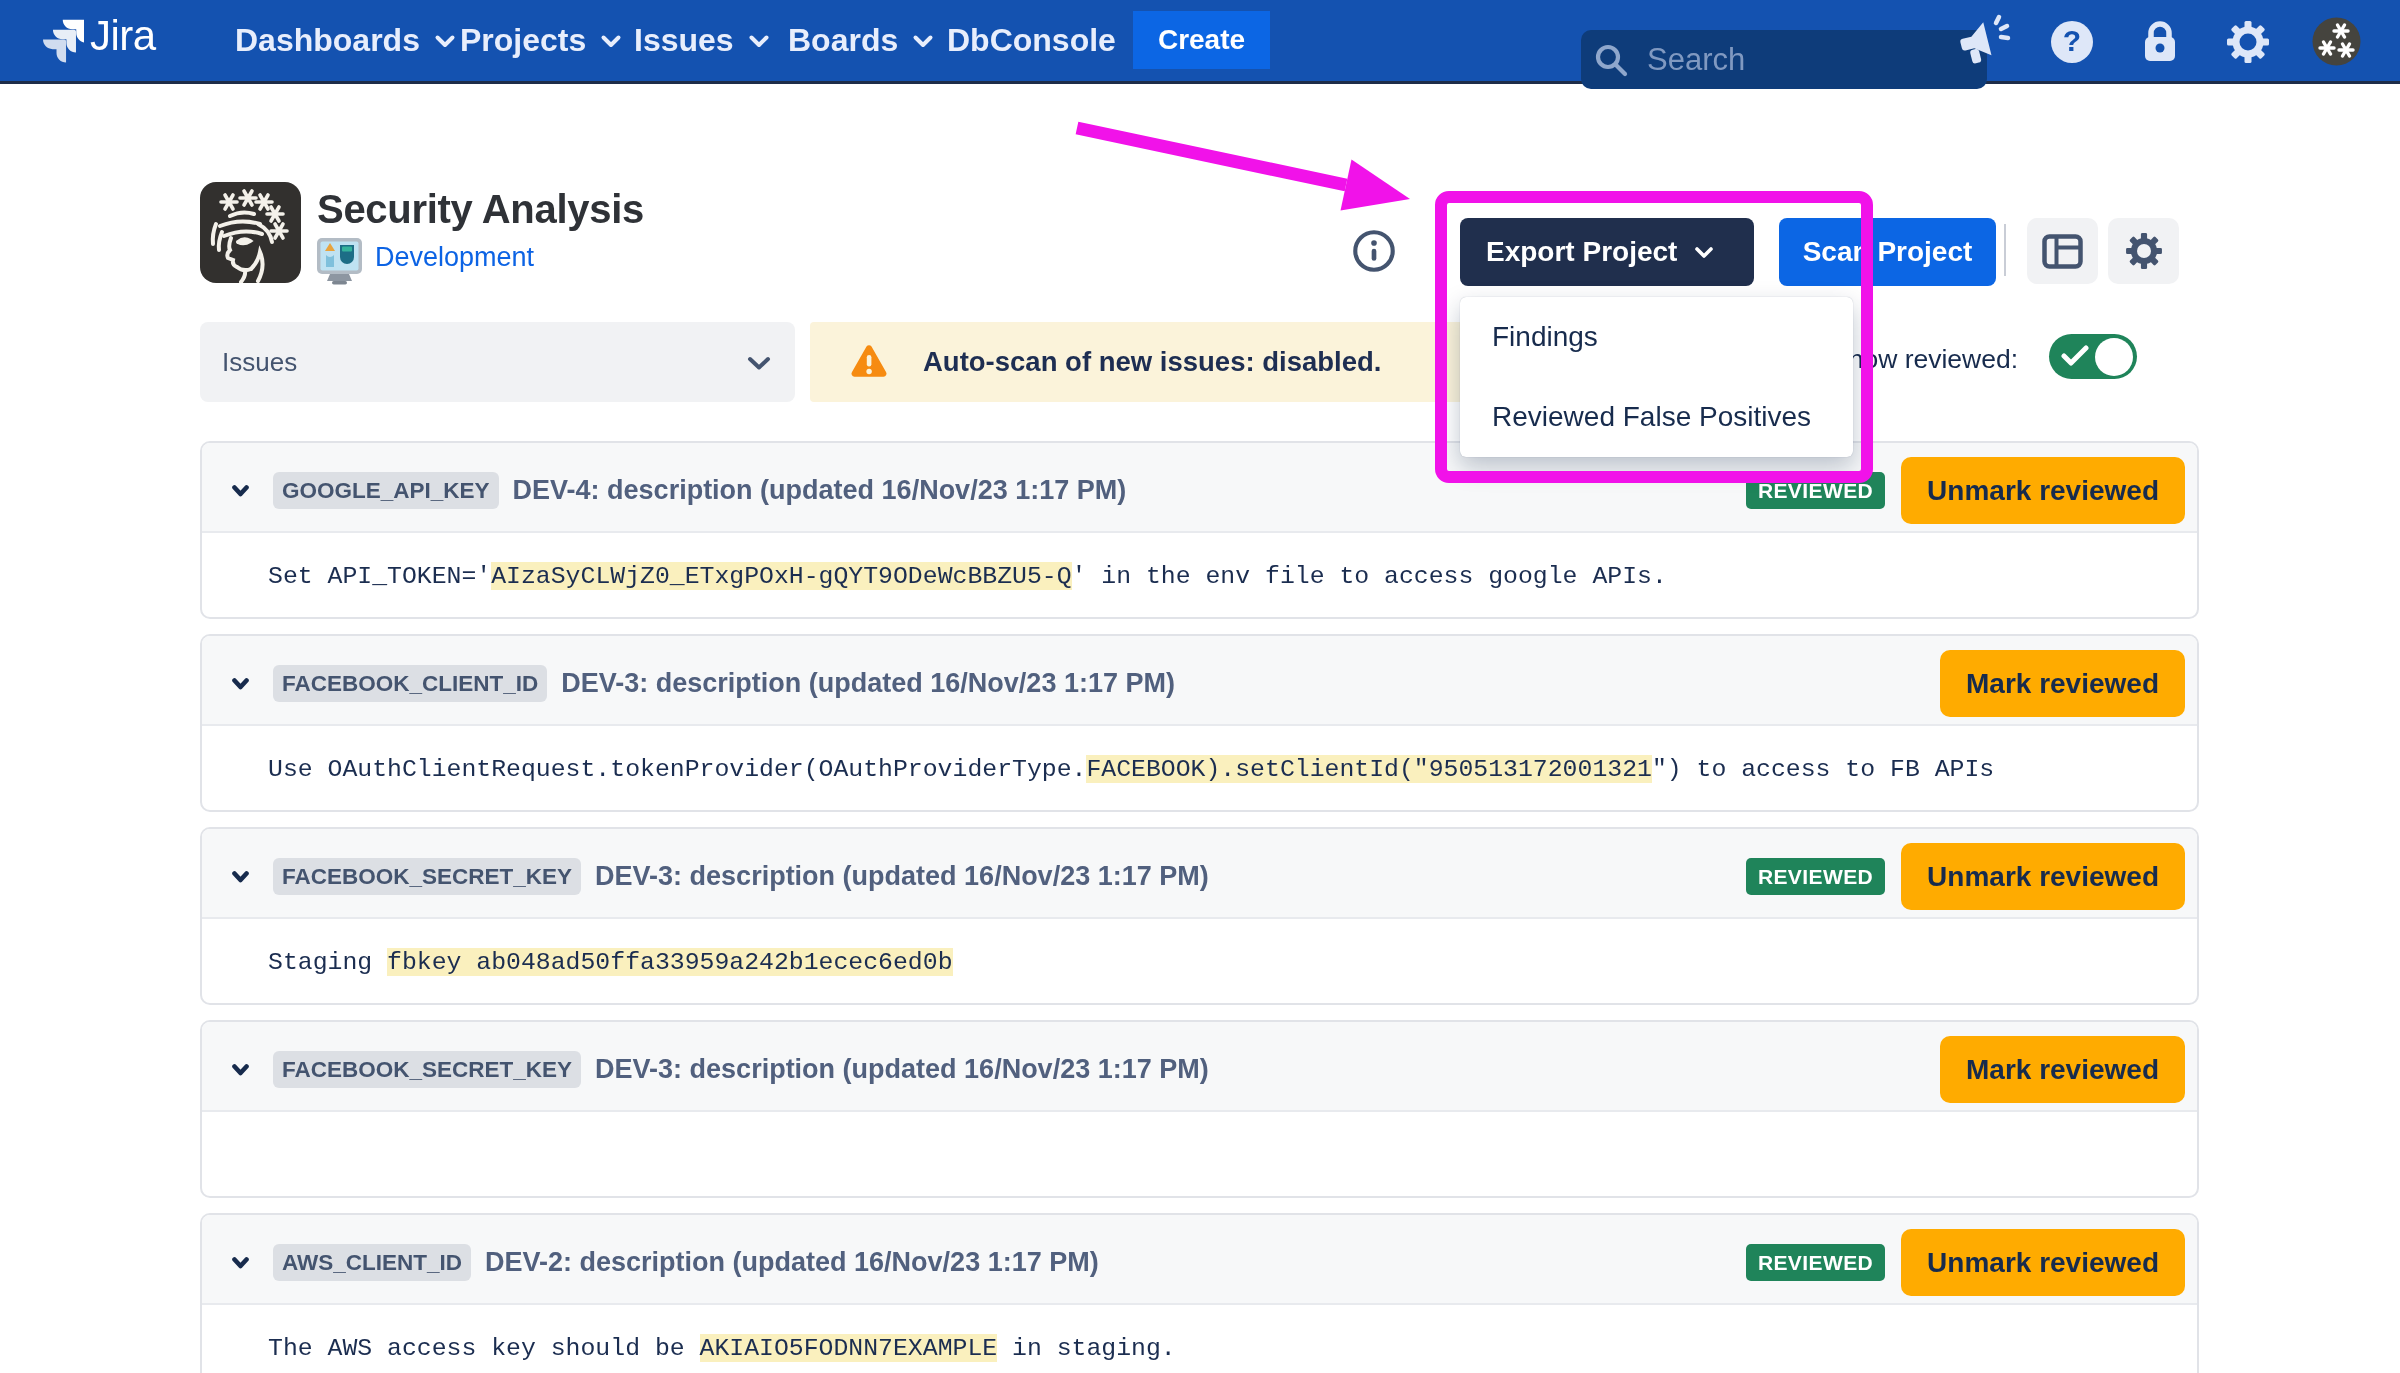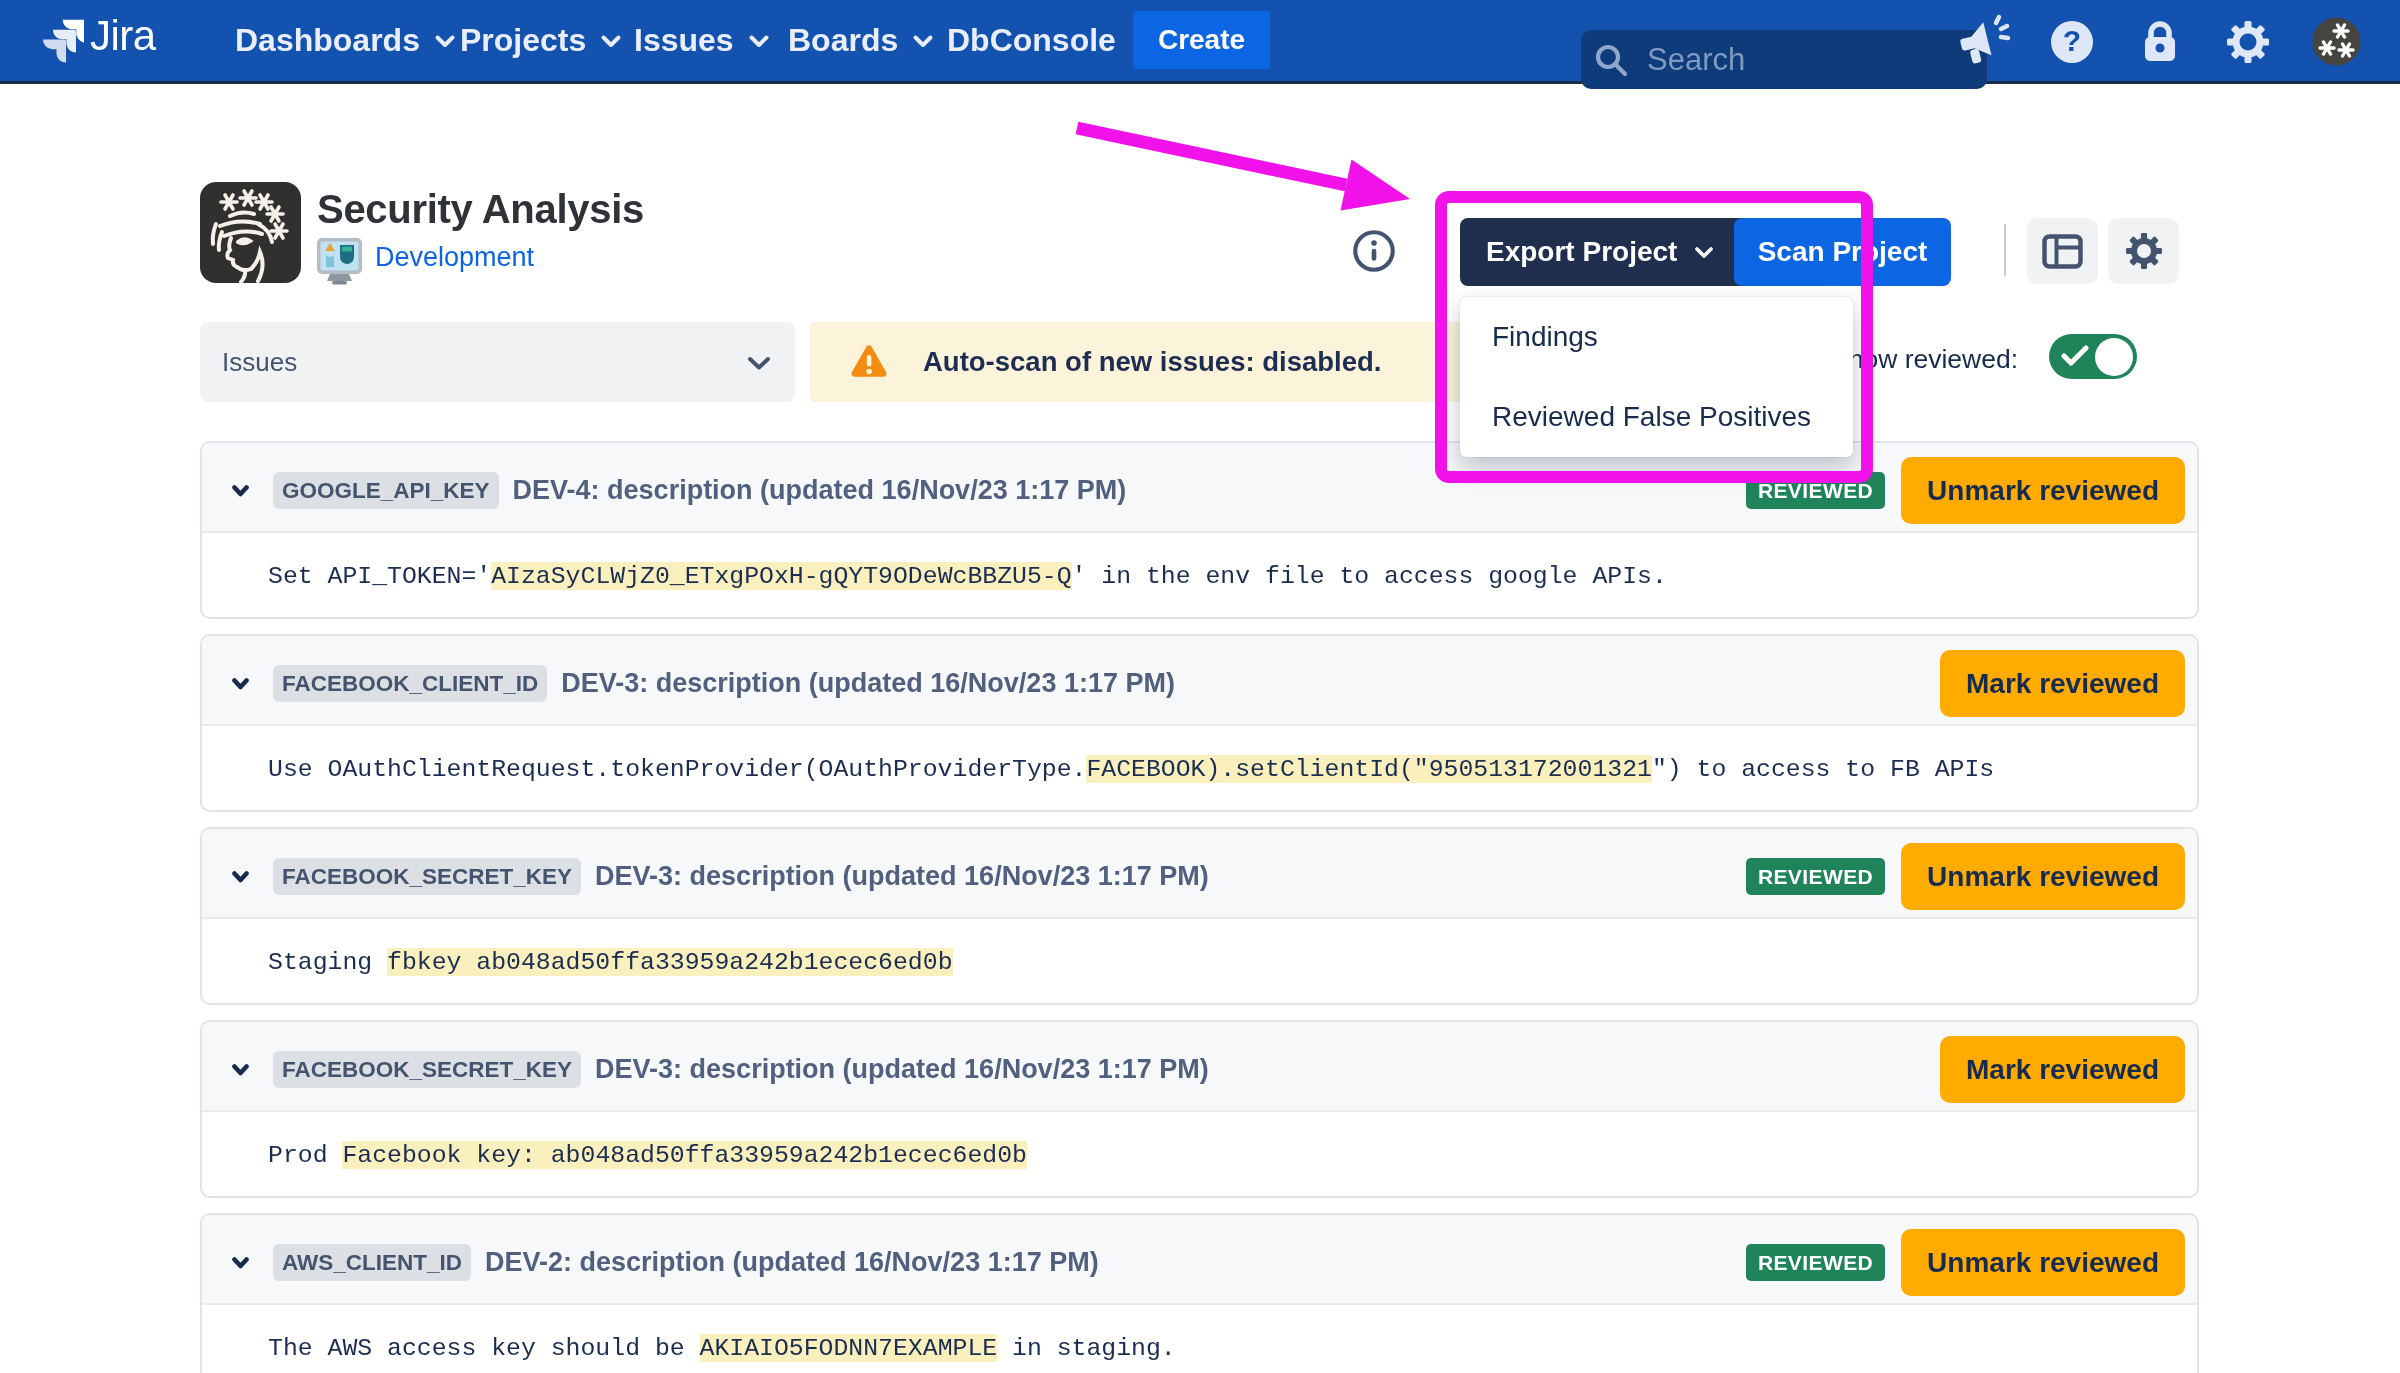--- a/index.html
+++ b/index.html
@@ -13,21 +13,21 @@
 .nav-chev{margin-left:14px;}
 .logo-text{position:absolute;left:90px;top:0;height:72px;display:flex;align-items:center;color:#fff;font-size:42px;font-weight:400;letter-spacing:-0.5px;}
 .create-btn{position:absolute;left:1133px;top:11px;width:137px;height:58px;background:#0C66E4;border-radius:0;color:#fff;font-size:28px;font-weight:700;display:flex;align-items:center;justify-content:center;}
 .search{position:absolute;left:1581px;top:10px;width:406px;height:59px;background:#0E3C7A;border-radius:10px;display:flex;align-items:center;color:#8099C1;font-size:31px;margin-top:20px;}
 
 
 .pavatar{position:absolute;left:200px;top:182px;width:101px;height:101px;border-radius:16px;background:#32302E;}
 .ptitle{position:absolute;left:317px;top:187px;font-size:40px;font-weight:600;color:#2F3237;letter-spacing:-0.3px;}
 .pdev{position:absolute;left:375px;top:242px;font-size:27px;color:#0C63E4;}
 .btn-export{position:absolute;left:1460px;top:218px;width:294px;height:68px;background:#202F4D;border-radius:8px;color:#fff;font-size:28px;font-weight:700;display:flex;align-items:center;padding-left:26px;gap:17px;}
-.btn-scan{position:absolute;left:1734px;top:218px;width:217px;height:68px;background:#0C66E4;border-radius:8px;color:#fff;font-size:28px;font-weight:700;display:flex;align-items:center;justify-content:center;}
+.btn-scan{position:absolute;left:1779px;top:218px;width:217px;height:68px;background:#0C66E4;border-radius:8px;color:#fff;font-size:28px;font-weight:700;display:flex;align-items:center;justify-content:center;}
 .hdivider{position:absolute;left:2004px;top:224px;width:2px;height:52px;background:#C9CDD6;}
 .icon-btn{position:absolute;top:218px;width:71px;height:66px;background:#F1F2F4;border-radius:10px;display:flex;align-items:center;justify-content:center;}
 
 
 .menu{position:absolute;left:1460px;top:297px;width:393px;height:160px;background:#fff;border-radius:6px;box-shadow:0 10px 24px rgba(9,30,66,0.25),0 0 1px rgba(9,30,66,0.31);}
 .menu div{height:80px;display:flex;align-items:center;padding-left:32px;font-size:28px;color:#172B4D;}
 
 
 .sel-issues{position:absolute;left:200px;top:322px;width:595px;height:80px;background:#F1F2F4;border-radius:8px;display:flex;align-items:center;color:#44546F;font-size:26px;font-weight:500;}
 .warnbar{position:absolute;left:810px;top:322px;width:930px;height:80px;background:#FBF3DA;border-radius:4px;display:flex;align-items:center;}
@@ -301,21 +301,20 @@
 <div class="card" style="top:1020px">
   <div class="chead">
     <svg class="cchev" width="17" height="12" viewBox="0 0 17 12">
         <path d="M2.5 2.5 L8.5 9 L14.5 2.5" fill="none" stroke="#172B4D" stroke-width="4.6" stroke-linecap="round" stroke-linejoin="round"></path>
       </svg>
     <div class="pill">FACEBOOK_SECRET_KEY</div>
     <div class="ctitle">DEV-3: description (updated 16/Nov/23 1:17 PM)</div>
     <div class="cspacer"></div>
     <div class="obtn">Mark reviewed</div>
   </div>
-  <div class="cbody"><span class="in">Prod </span><span class="hl">Facebook key: ab048ad50ffa33959a242b1ecec6ed0b</span></div>
 </div>
 
 <div class="card" style="top:1213px">
   <div class="chead">
     <svg class="cchev" width="17" height="12" viewBox="0 0 17 12">
         <path d="M2.5 2.5 L8.5 9 L14.5 2.5" fill="none" stroke="#172B4D" stroke-width="4.6" stroke-linecap="round" stroke-linejoin="round"></path>
       </svg>
     <div class="pill">AWS_CLIENT_ID</div>
     <div class="ctitle">DEV-2: description (updated 16/Nov/23 1:17 PM)</div>
     <div class="cspacer"></div>

